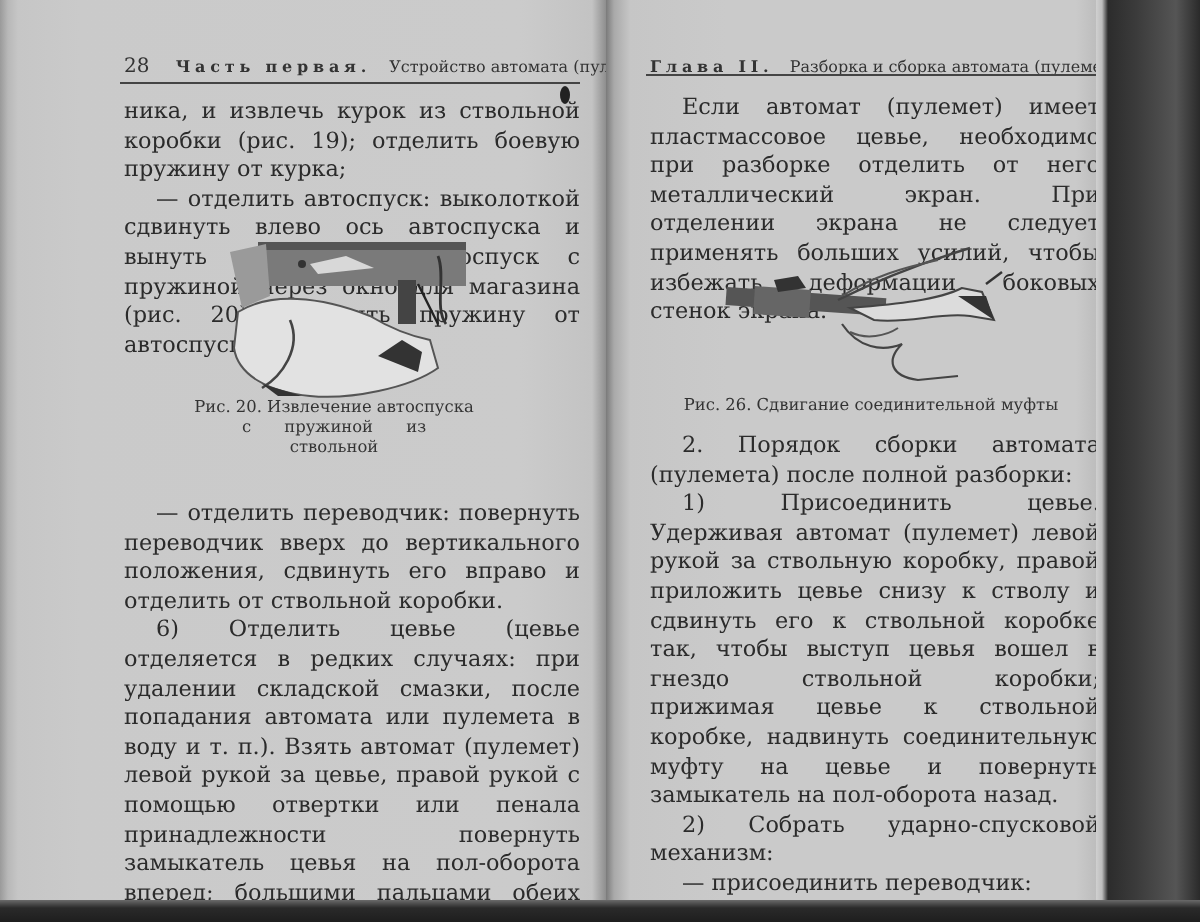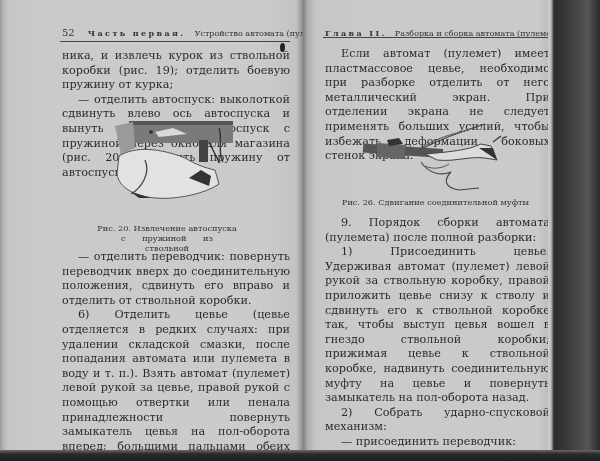--- a/index.html
+++ b/index.html
@@ -24,21 +24,21 @@
   .fig{position:absolute;}
   .mark{position:absolute;width:5px;height:9px;border-radius:50%;background:#222;}
 </style>
 </head>
 <body>
 
 <div class="spread">
 
   <div class="page page-left">
     <div class="running-head" style="left:62px;">
-      <span class="folio">52</span>
+      <span class="folio">28</span>
       <span style="display:inline-block;width:8px;"></span>
       <span class="spaced">Часть первая.</span>
       <span style="display:inline-block;width:4px;"></span>
       <span>Устройство автомата (пулемета)</span>
     </div>
     <div class="rh-rule" style="left:60px;top:41px;width:230px;"></div>
     <div class="mark" style="left:280px;top:43px;"></div>
 
     <div class="text" style="left:62px;top:49px;width:228px;">
       <p>ника, и извлечь курок из ствольной коробки (рис. 19); отделить боевую пружину от курка;</p>
@@ -54,27 +54,27 @@
         <circle cx="36" cy="14" r="2" fill="#333"></circle>
         <rect x="84" y="22" width="9" height="22" fill="#444"></rect>
         <path d="M4,38 C20,28 45,30 70,40 C80,46 90,50 100,52 L104,66 C90,76 60,82 40,80 C20,78 4,70 2,56 Z" fill="#e2e2e2" stroke="#555" stroke-width="1"></path>
         <path d="M30,42 C36,56 26,70 16,76" fill="none" stroke="#444" stroke-width="1.3"></path>
         <path d="M74,60 L86,52 L96,58 L94,68 L84,64 Z" fill="#333"></path>
         <path d="M94,24 L104,44" stroke="#222" stroke-width="1.2"></path>
         <path d="M104,10 C108,20 102,36 108,44" fill="none" stroke="#333" stroke-width="1.4"></path>
         <path d="M16,74 L36,80 L24,80 Z" fill="#333"></path>
       </svg>
     </div>
-    <div class="caption" style="left:92px;top:223px;width:150px;">
+    <div class="caption" style="left:92px;top:198px;width:150px;">
       <div>Рис. 20. Извлечение автоспуска</div>
       <div style="word-spacing:14px;">с пружиной из ствольной</div>
     </div>
 
     <div class="text" style="left:62px;top:250px;width:228px;">
-      <p class="ind"><span class="b">— отделить переводчик:</span><span> повернуть переводчик вверх до соединительную положения, сдвинуть его вправо и отделить от ствольной коробки.</span></p>
+      <p class="ind"><span class="b">— отделить переводчик:</span><span> повернуть переводчик вверх до вертикального положения, сдвинуть его вправо и отделить от ствольной коробки.</span></p>
       <p class="ind"><span>6) </span><span class="b">Отделить цевье</span><span> (цевье отделяется в редких случаях: при удалении складской смазки, после попадания автомата или пулемета в воду и т. п.). Взять автомат (пулемет) левой рукой за цевье, правой рукой с помощью отвертки или пенала принадлежности повернуть замыкатель цевья на пол-оборота вперед; большими пальцами обеих рук (рис. 21) сдвинуть соединительную муфту с цевья к газовой каморе; подать цевье вперед и отделить его от ствола.</span></p>
     </div>
   </div>
 
   <div class="page page-right">
     <div class="running-head" style="left:22px;">
       <span class="spaced">Глава II.</span>
       <span style="display:inline-block;width:3px;"></span>
       <span>Разборка и сборка автомата (пулемета)</span>
       <span style="display:inline-block;width:10px;"></span>
@@ -96,21 +96,21 @@
         <path d="M66,32 C90,30 110,28 122,22 L132,24 L138,38 L126,36 C110,34 96,40 78,38 Z" fill="#dcdcdc" stroke="#444" stroke-width="1"></path>
         <path d="M120,26 L134,26 L138,38" fill="#333"></path>
         <path d="M134,20 L142,14" stroke="#333" stroke-width="1.2"></path>
         <path d="M62,40 C70,52 82,54 92,50 C84,58 86,66 100,68 L120,66" fill="none" stroke="#444" stroke-width="1.1"></path>
         <path d="M66,44 C74,48 84,46 90,42" fill="none" stroke="#555" stroke-width="1"></path>
       </svg>
     </div>
     <div class="caption" style="left:20px;top:197px;width:225px;">Рис. 26. Сдвигание соединительной муфты</div>
 
     <div class="text" style="left:22px;top:216px;width:225px;">
-      <p class="ind b">9. Порядок сборки автомата (пулемета) после полной разборки:</p>
+      <p class="ind b">2. Порядок сборки автомата (пулемета) после полной разборки:</p>
       <p class="ind"><span>1) </span><span class="b">Присоединить цевье.</span><span> Удерживая автомат (пулемет) левой рукой за ствольную коробку, правой приложить цевье снизу к стволу и сдвинуть его к ствольной коробке так, чтобы выступ цевья вошел в гнездо ствольной коробки; прижимая цевье к ствольной коробке, надвинуть соединительную муфту на цевье и повернуть замыкатель на пол-оборота назад.</span></p>
       <p class="ind"><span>2) </span><span class="b">Собрать ударно-спусковой механизм:</span></p>
       <p class="ind"><span class="b">— присоединить переводчик:</span></p>
     </div>
   </div>
 
   <div class="edge-right"></div>
   <div class="bottom-edge"></div>
 </div>
 

